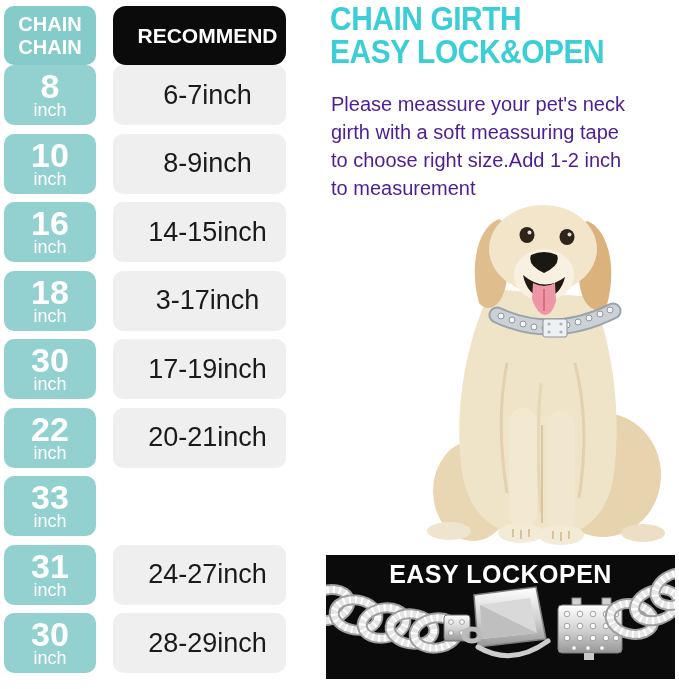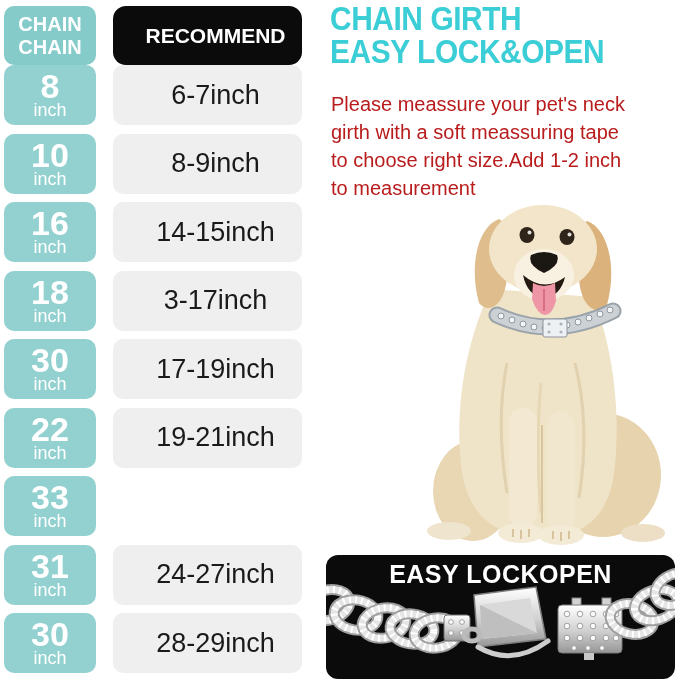--- a/index.html
+++ b/index.html
@@ -5,34 +5,34 @@
   html,body{margin:0;padding:0;}
   body{width:679px;height:689px;background:#fff;font-family:"Liberation Sans",sans-serif;overflow:hidden;}
   .canvas{position:relative;width:679px;height:689px;background:#fff;}
 
   
   .size-table{position:absolute;left:4px;top:6px;width:300px;}
   .trow{display:flex;margin-bottom:8.5px;}
   .trow.header{margin-bottom:0;}
   .cell{box-sizing:border-box;display:flex;flex-direction:column;align-items:center;justify-content:center;text-align:center;}
   .cell-size{width:92px;margin-right:17px;border-radius:10px;background:var(--teal-cell);color:#fff;height:60px;}
-  .cell-neck{width:189px;border-radius:10px;background:var(--gray-cell);color:#1a1a1a;font-size:27px;height:60px;padding-left:16px;}
+  .cell-neck{width:173px;border-radius:10px;background:var(--gray-cell);color:#1a1a1a;font-size:27px;height:60px;padding-left:16px;}
   .header .cell-size{background:var(--teal-header);height:59px;font-weight:bold;font-size:20px;line-height:23px;}
   .header .cell-neck{background:var(--panel-black);color:#fff;height:59px;font-weight:bold;font-size:21px;line-height:24px;border-radius:13px;}
   .num{font-size:34px;font-weight:bold;line-height:31px;}
   .unit{font-size:18px;line-height:17px;}
 
   
   .main-title{position:absolute;left:330px;top:2px;color:var(--cyan-title);font-size:34px;font-weight:bold;line-height:33px;letter-spacing:-0.5px;transform:scaleX(0.88);transform-origin:left top;white-space:nowrap;}
-  .para{position:absolute;left:331px;top:90px;width:348px;font-size:20px;line-height:28px;color:#b91c1c;white-space:pre-line;}
+  .para{position:absolute;left:331px;top:90px;width:348px;font-size:20px;line-height:28px;color:#4c1d95;white-space:pre-line;}
 
   .dog{position:absolute;left:415px;top:193px;width:250px;height:352px;}
 
   
-  .lock-panel{position:absolute;left:326px;top:555px;width:349px;height:124px;background:var(--panel-black);border-radius:12px;overflow:hidden;}
+  .lock-panel{position:absolute;left:326px;top:555px;width:349px;height:124px;background:var(--panel-black);border-radius:0;overflow:hidden;}
   .lock-title{position:absolute;top:5px;left:0;width:100%;text-align:center;color:#fff;font-weight:bold;font-size:25px;letter-spacing:0.5px;z-index:2;}
   .chain-svg{position:absolute;left:0;top:0;width:349px;height:124px;z-index:1;}
 </style>
 </head>
 <body>
 
 <div class="canvas">
 
   <div class="size-table">
     <div class="trow header">
@@ -84,21 +84,21 @@
             <div class="unit">inch</div>
           </div>
           <div class="cell cell-neck">17-19inch</div>
         </div>
 
         <div class="trow">
           <div class="cell cell-size">
             <div class="num">22</div>
             <div class="unit">inch</div>
           </div>
-          <div class="cell cell-neck">19-21inch</div>
+          <div class="cell cell-neck">20-21inch</div>
         </div>
 
         <div class="trow">
           <div class="cell cell-size">
             <div class="num">33</div>
             <div class="unit">inch</div>
           </div>
         </div>
 
         <div class="trow">

